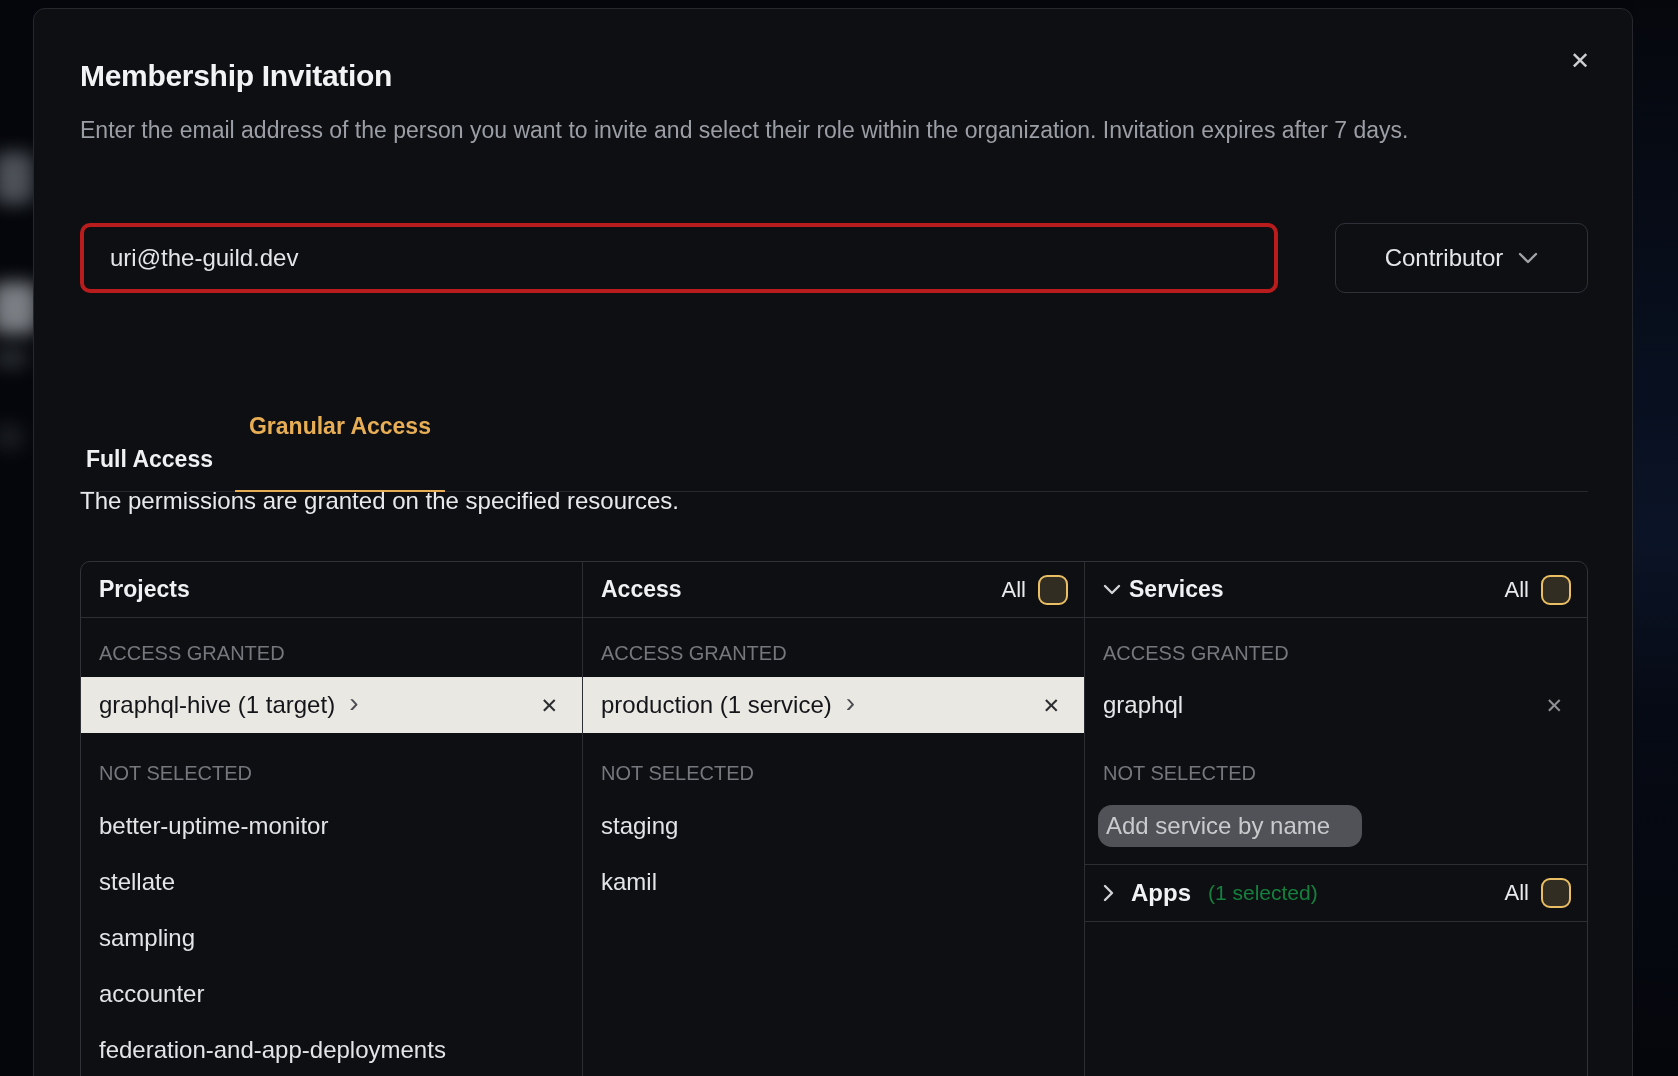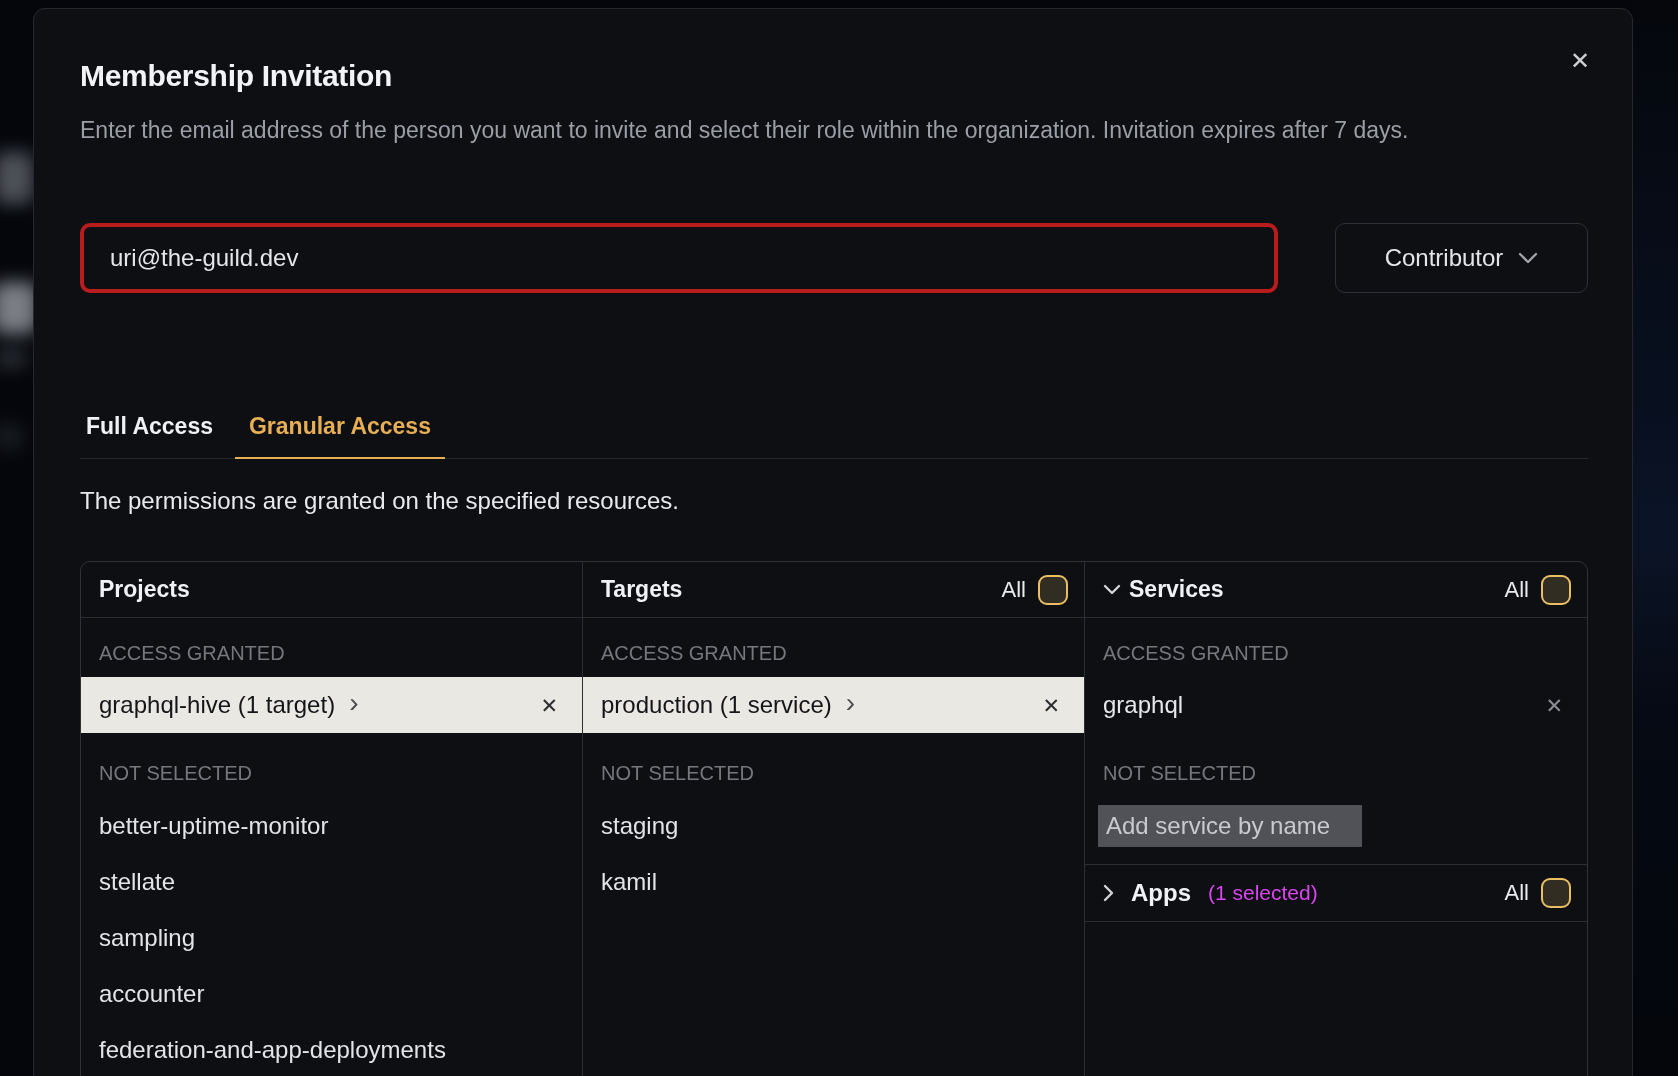--- a/index.html
+++ b/index.html
@@ -59,21 +59,21 @@
   .chev{display:inline-block;flex:none;}
   
   .tabs{
     position:absolute;left:46px;top:404px;width:1508px;
     display:flex;gap:12px;border-bottom:1px solid #26282d;
   }
   .tab{
     font-size:23px;font-weight:700;color:#f0f1f3;
     padding:0 14px 17px 14px;cursor:pointer;border-bottom:2px solid transparent;margin-bottom:-1px;
   }
-  .tab.first{padding-left:6px;padding-right:10px;}
+  .tab.first{padding-left:6px;padding-right:10px;margin-top:33px;}
   .tab.active{color:var(--accent);border-bottom-color:var(--accent);}
   .perm-note{
     position:absolute;left:46px;top:478px;
     font-size:24px;color:#e8e9eb;
   }
   
   .panel{
     position:absolute;left:46px;top:552px;width:1508px;height:530px;
     border:1px solid #303237;border-radius:10px;
     display:grid;grid-template-columns:1fr 1fr 1fr;overflow:hidden;
@@ -108,31 +108,31 @@
   .remove{margin-left:auto;font-size:21px;line-height:1;cursor:pointer;background:none;border:none;}
   .granted-row.light .remove{color:#2c2d30;}
   .granted-row.dark-row .remove{color:#8d8f94;}
   .items{margin-top:14px;display:flex;flex-direction:column;flex:none;}
   .item{
     height:56px;display:flex;align-items:center;padding-left:18px;
     font-size:24px;color:#e3e4e7;cursor:pointer;white-space:nowrap;
   }
   .add-service{
     margin:21px 0 0 13px;width:264px;height:42px;flex:none;
-    background:#515257;border:none;border-radius:1px;outline:none;
+    background:#515257;border:none;border-radius:14px;outline:none;
     font-size:24px;color:#e6e7ea;padding:0 8px;font-family:"Liberation Sans",sans-serif;
   }
   .add-service::placeholder{color:#c9cacd;opacity:1;}
   .apps-row{
     margin-top:17px;height:58px;flex:none;
     border-top:1px solid #2c2e33;border-bottom:1px solid #2c2e33;
     display:flex;align-items:center;padding:0 16px 0 18px;gap:17px;
   }
   .apps-title{font-size:24px;font-weight:700;color:#f0f1f3;}
-  .apps-count{font-size:21px;color:#d946ef;}
+  .apps-count{font-size:21px;color:#15803d;}
   svg{display:block;}
 </style>
 </head>
 <body>
 
 <div class="bd-blob blob1"></div>
 <div class="bd-blob blob2"></div>
 <div class="bd-blob blob3"></div>
 <div class="bd-blob blob4"></div>
 <div class="right-band"></div>
@@ -181,21 +181,21 @@
         <div class="item">better-uptime-monitor</div>
         <div class="item">stellate</div>
         <div class="item">sampling</div>
         <div class="item">accounter</div>
         <div class="item">federation-and-app-deployments</div>
       </div>
     </div>
 
     <div class="col bordered">
       <div class="col-header">
-        <span class="col-title">Targets</span>
+        <span class="col-title">Access</span>
         <span class="spacer"></span>
         <span class="all-wrap">
           <span class="all-label">All</span>
           <span class="checkbox"></span>
         </span>
       </div>
       <div class="section-label">ACCESS GRANTED</div>
       <div class="granted-row light">
         <span class="g-name">production (1 service)</span>
         <span class="expand-gl">›</span>

